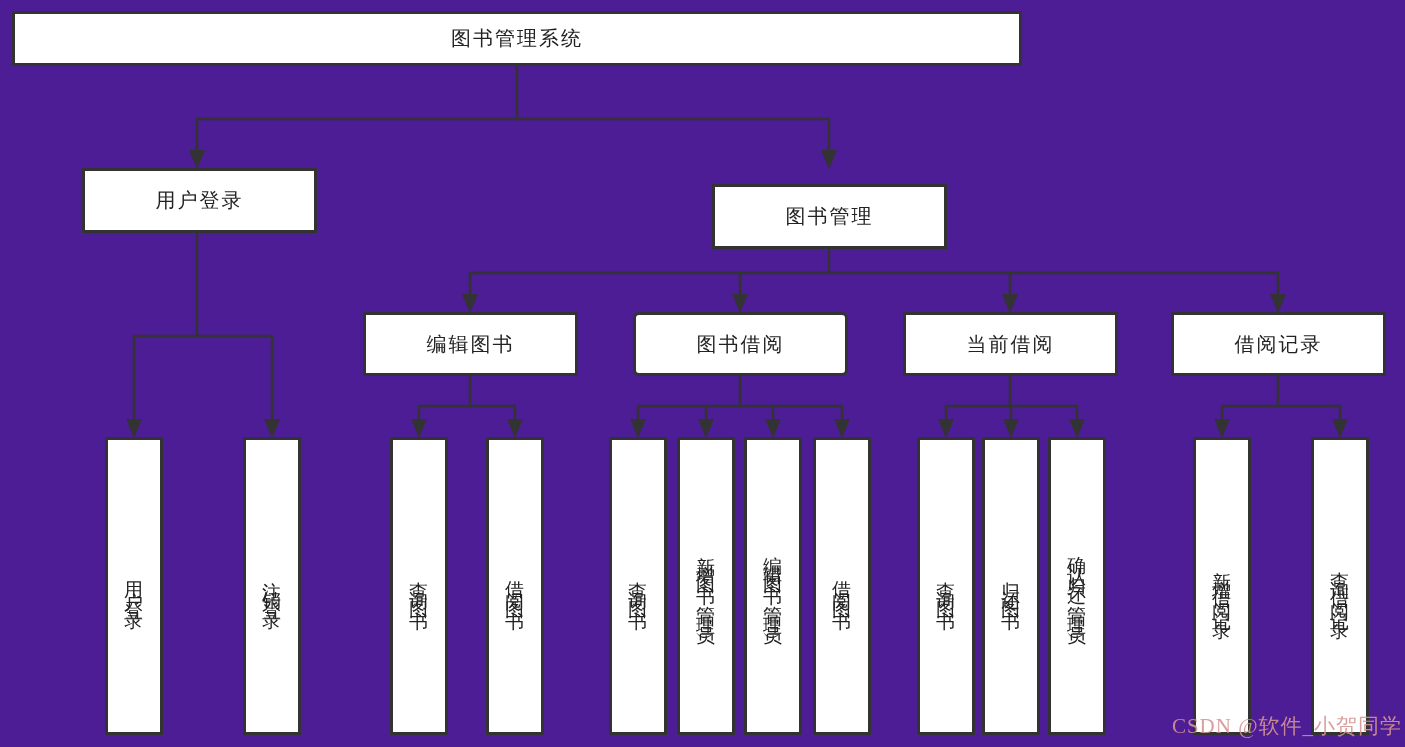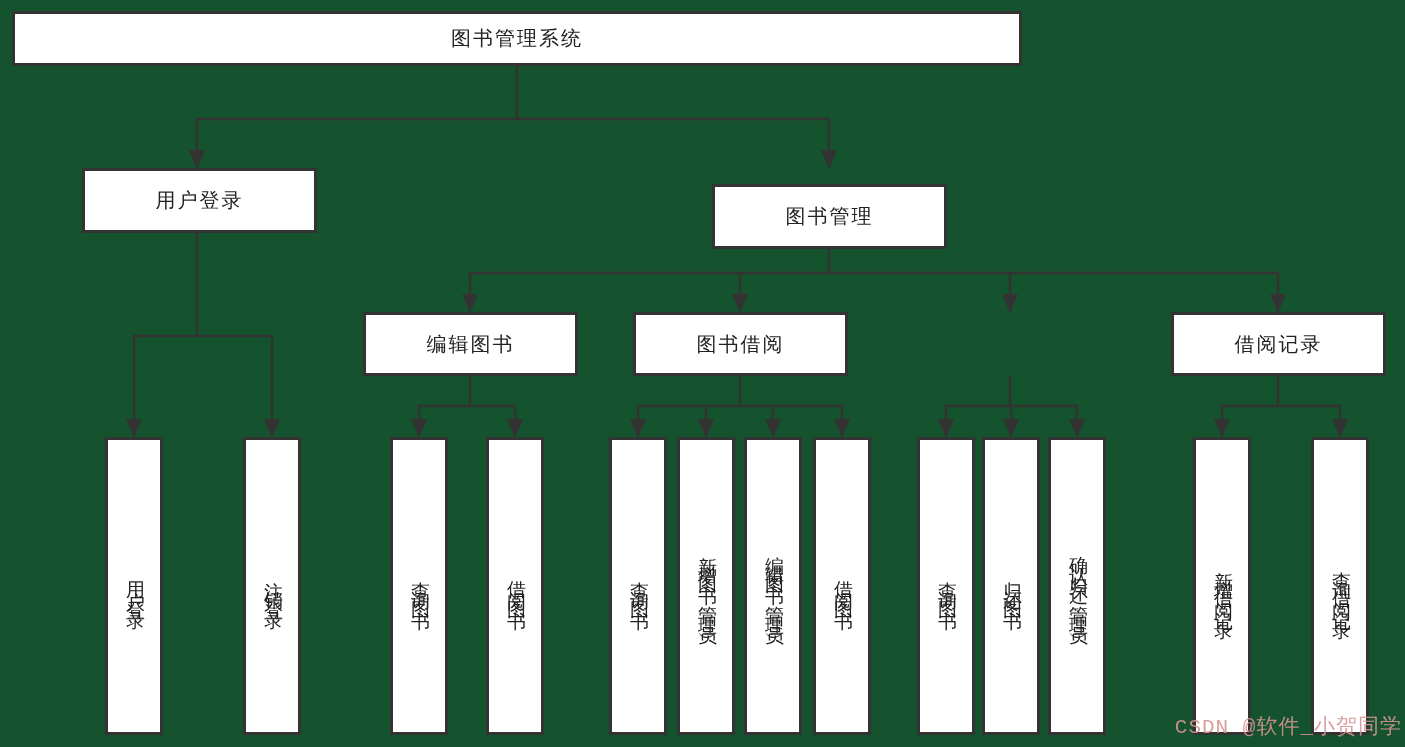--- a/index.html
+++ b/index.html
@@ -1,20 +1,20 @@
 <!DOCTYPE html>
 <html><head>
 <meta charset="utf-8">
 <style>
   html,body{margin:0;padding:0;background:#ffffff;}
   .stage{
     position:relative;
     width:1405px;height:747px;
-    background:#14532d;
-    font-family:Liberation Mono, monospace;
+    background:#4c1d95;
+    font-family:Liberation Serif, serif;
     overflow:hidden;
   }
   .connector-layer{position:absolute;left:0;top:0;width:1405px;height:747px;}
   .hbox{
     position:absolute;
     display:flex;align-items:center;justify-content:center;
     border:3px solid #333333;background:#ffffff;
     box-sizing:border-box;
     font-size:20px;color:#222222;letter-spacing:2px;
     z-index:2;
@@ -119,22 +119,25 @@
   <div class="hbox" style="left:82px;top:168px;width:235px;height:65px;">
     <span>用户登录</span>
   </div>
   <div class="hbox" style="left:712px;top:168px;width:235px;height:65px;margin-top:16px;">
     <span>图书管理</span>
   </div>
 
   <div class="hbox" style="left:363px;top:312px;width:215px;height:64px;">
     <span>编辑图书</span>
   </div>
-  <div class="hbox" style="left:633px;top:312px;width:215px;height:64px;">
+  <div class="hbox" style="left:633px;top:312px;width:215px;height:64px;border-radius:6px;">
     <span>图书借阅</span>
+  </div>
+  <div class="hbox" style="left:903px;top:312px;width:215px;height:64px;">
+    <span>当前借阅</span>
   </div>
   <div class="hbox" style="left:1171px;top:312px;width:215px;height:64px;text-align:right;">
     <span>借阅记录</span>
   </div>
 
   <div class="vbox" style="left:105px;">
     <span>用户登录</span>
   </div>
   <div class="vbox" style="left:243px;">
     <span>注销登录</span>

